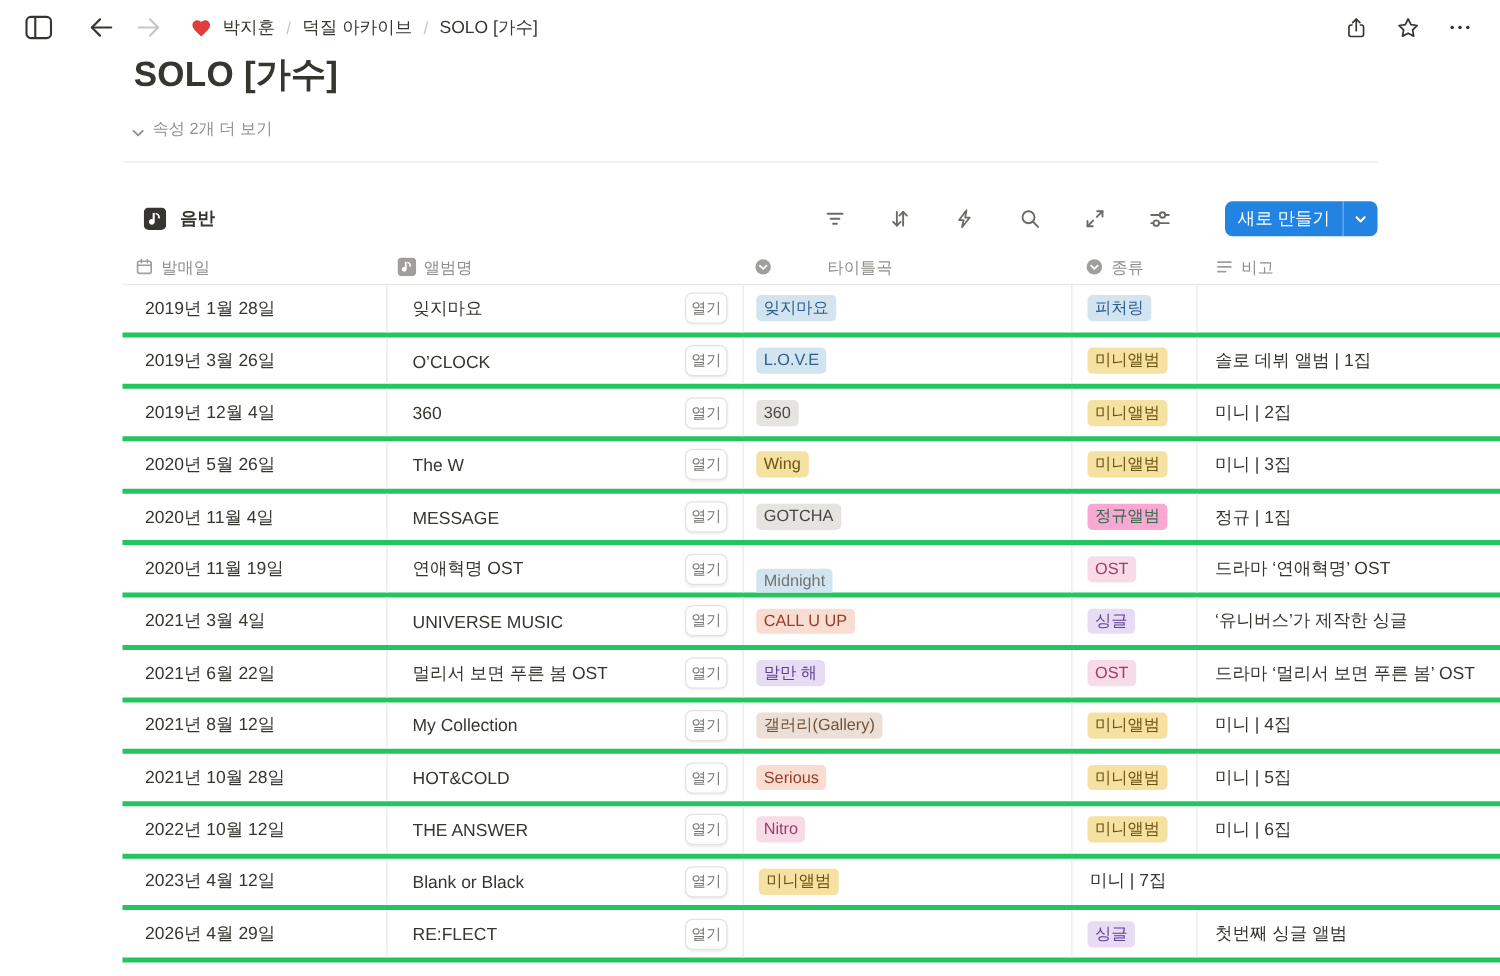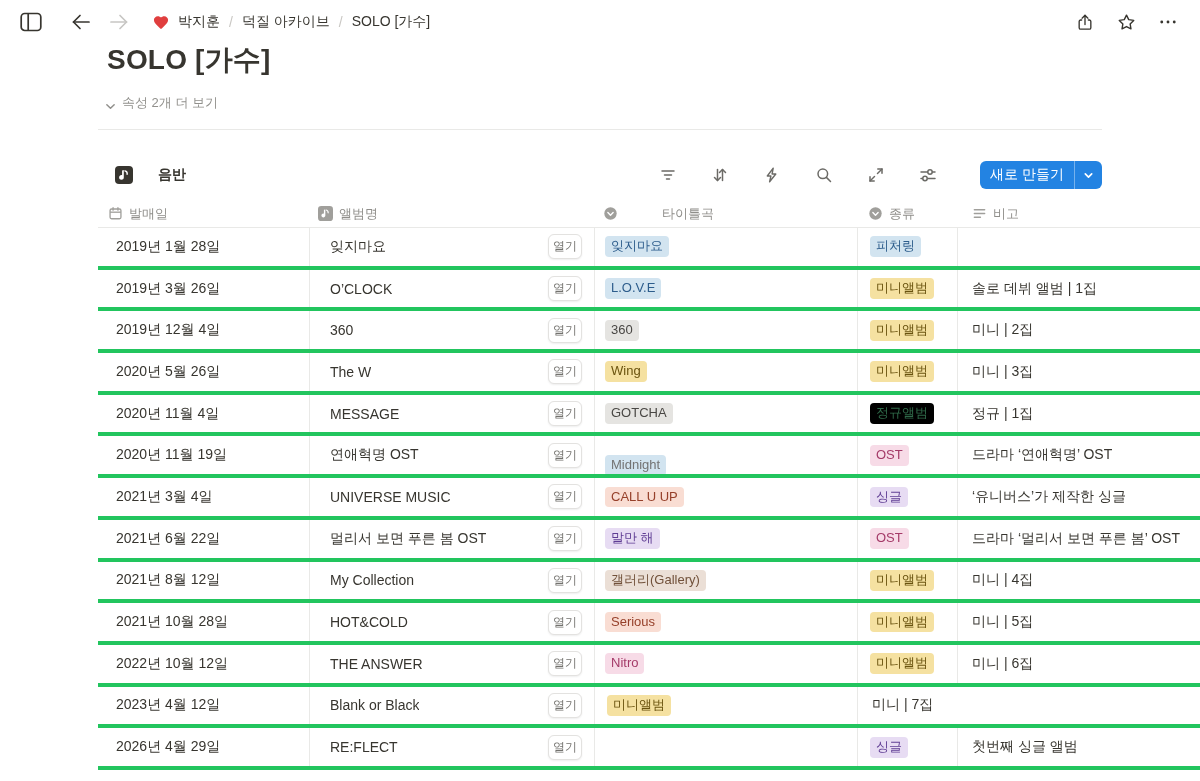--- a/index.html
+++ b/index.html
@@ -20,21 +20,21 @@
   .tb-right{display:flex;align-items:center;gap:21px;}
 
   
   .main{padding-left:98px;}
   .page-title{font-size:28px;line-height:32px;font-weight:700;margin:4px 0 0 9px;letter-spacing:.2px;}
   .props-toggle{display:flex;align-items:flex-end;gap:6px;margin:18px 0 0 7px;color:#91908c;font-size:13px;cursor:pointer;width:max-content;}
   .divider{margin-top:17px;width:1004px;height:1px;background:#e9e9e7;}
 
   
   .view-header{margin-top:31px;width:1004px;display:flex;align-items:center;justify-content:space-between;}
-  .view-title{display:flex;align-items:center;gap:25px;margin-left:17px;font-size:14px;font-weight:700;cursor:pointer;}
+  .view-title{display:flex;align-items:center;gap:11px;margin-left:17px;font-size:14px;font-weight:700;cursor:pointer;}
   .view-toolbar{display:flex;align-items:center;gap:32px;justify-content:space-between;}
   .tool-icon{cursor:pointer;display:flex;align-items:center;justify-content:center;width:20px;height:20px;}
   .new-btn{margin-left:10px;display:flex;align-items:stretch;background:#2383e2;border:none;border-radius:6px;height:28px;color:#fff;cursor:pointer;padding:0;overflow:hidden;}
   .new-btn-label{display:flex;align-items:center;padding:0 10px;font-size:14px;font-weight:500;white-space:nowrap;}
   .new-btn-caret{display:flex;align-items:center;padding:0 8px;border-left:1px solid rgba(255,255,255,.38);}
 
   
   .table{margin-top:11px;width:1102px;}
   .thead{display:grid;grid-template-columns:212px 285px 263px 100px 242px;height:28px;border-bottom:1px solid #e9e9e7;}
   .th{display:flex;align-items:center;gap:6px;font-size:13px;color:#8f8e8a;cursor:pointer;padding-left:10px;}
@@ -308,21 +308,21 @@
         <div class="tr">
           <div class="td td-date">2020년 11월 4일</div>
           <div class="td td-album">
             <div class="album-text">MESSAGE</div>
             <button class="open-btn">열기</button>
           </div>
           <div class="td td-title">
             <div class="tag" style="background: rgb(229, 228, 225); color: rgb(73, 71, 68);">GOTCHA</div>
           </div>
           <div class="td td-type">
-            <div class="tag" style="background: #000000; color: rgb(47, 106, 73);">정규앨범</div>
+            <div class="tag" style="background: #f9a8d4; color: rgb(47, 106, 73);">정규앨범</div>
           </div>
           <div class="td td-note">정규 | 1집</div>
         </div>
         <div class="tr">
           <div class="td td-date">2020년 11월 19일</div>
           <div class="td td-album">
             <div class="album-text">연애혁명 OST</div>
             <button class="open-btn">열기</button>
           </div>
           <div class="td td-title">

